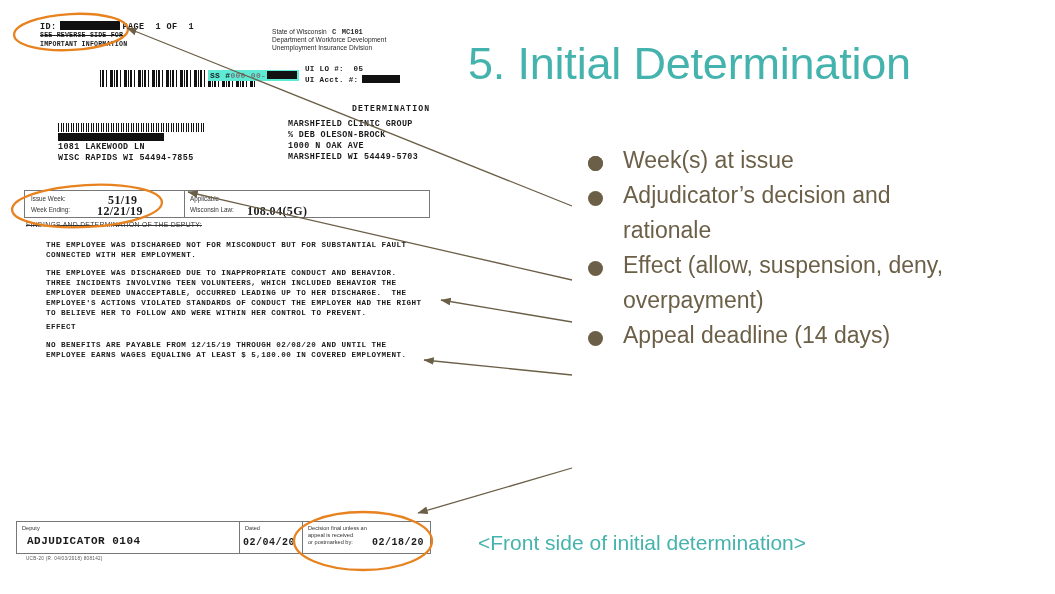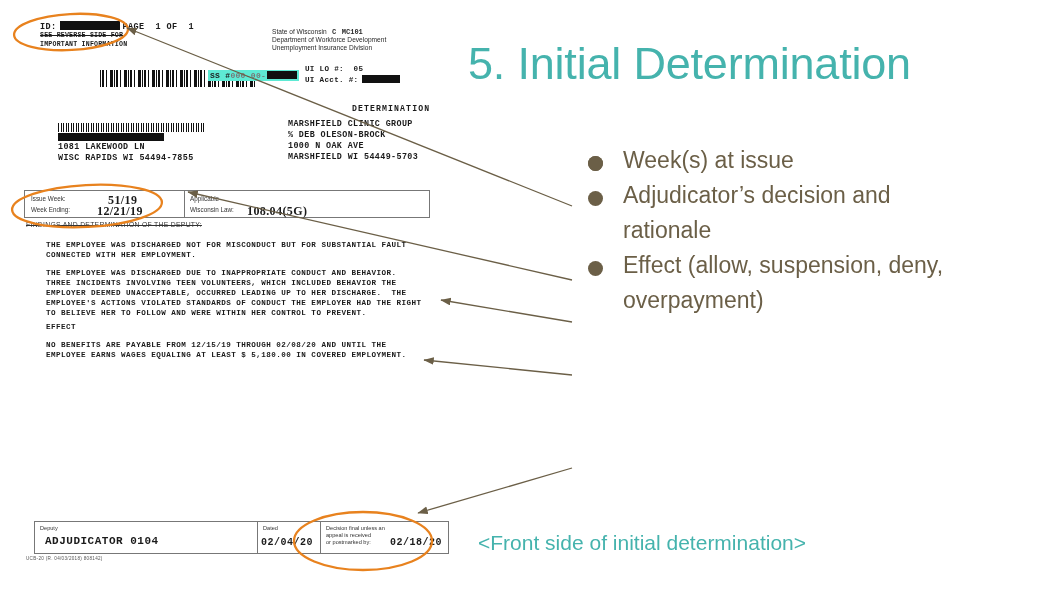--- a/index.html
+++ b/index.html
@@ -52,21 +52,21 @@
   .wb-val{position:absolute;font-family:Liberation Serif, serif;font-size:12px;font-weight:bold;letter-spacing:.4px;}
 
   .findings{position:absolute;left:26px;top:221px;font-family:"Liberation Sans",sans-serif;font-size:6.8px;color:#333;letter-spacing:.3px;text-decoration:line-through;text-decoration-thickness:1px;}
 
   .body-txt{position:absolute;left:46px;font-size:7.6px;font-weight:bold;letter-spacing:.45px;line-height:10px;white-space:pre;}
   .p1{top:240px;}
   .p2{top:268px;}
   .p3{top:322px;}
   .p4{top:340px;}
 
-  .sigbox{position:absolute;left:34px;top:521px;width:415px;height:33px;border:1px solid #777;box-sizing:border-box;}
+  .sigbox{position:absolute;left:16px;top:521px;width:415px;height:33px;border:1px solid #777;box-sizing:border-box;}
   .sb-d1{position:absolute;left:222px;top:0;width:1px;height:31px;background:#777;}
   .sb-d2{position:absolute;left:285px;top:0;width:1px;height:31px;background:#777;}
   .sb-lab{position:absolute;font-family:"Liberation Sans",sans-serif;font-size:5.6px;color:#333;line-height:6.6px;}
   .sb-val{position:absolute;font-family:"Liberation Mono",monospace;font-weight:bold;letter-spacing:.5px;}
   .formnum{position:absolute;left:26px;top:556px;font-family:"Liberation Sans",sans-serif;font-size:4.6px;color:#555;letter-spacing:.3px;}
 
   
   .title{
     position:absolute;left:468px;top:38px;width:580px;
     font-size:45px;color:#45b3ad;letter-spacing:-0.2px;white-space:nowrap;
@@ -180,20 +180,24 @@
       <span>Week(s) at issue</span>
     </div>
     <div class="bul" style="width:330px;">
       <span class="dot"></span>
       <span>Adjudicator’s decision and rationale</span>
     </div>
     <div class="bul" style="width:385px;">
       <span class="dot"></span>
       <span>Effect (allow, suspension, deny, overpayment)</span>
     </div>
+    <div class="bul" style="width:360px;">
+      <span class="dot"></span>
+      <span>Appeal deadline (14 days)</span>
+    </div>
   </div>
 
   <div class="caption">&lt;Front side of initial determination&gt;</div>
 
   <svg class="ann" viewBox="0 0 1055 594" width="1055" height="594">
     <defs>
       <marker id="ah" markerWidth="9" markerHeight="9" refX="7.5" refY="3" orient="auto">
         <path d="M0,0 L8,3 L0,6 z" fill="#6b5f47"></path>
       </marker>
     </defs>

